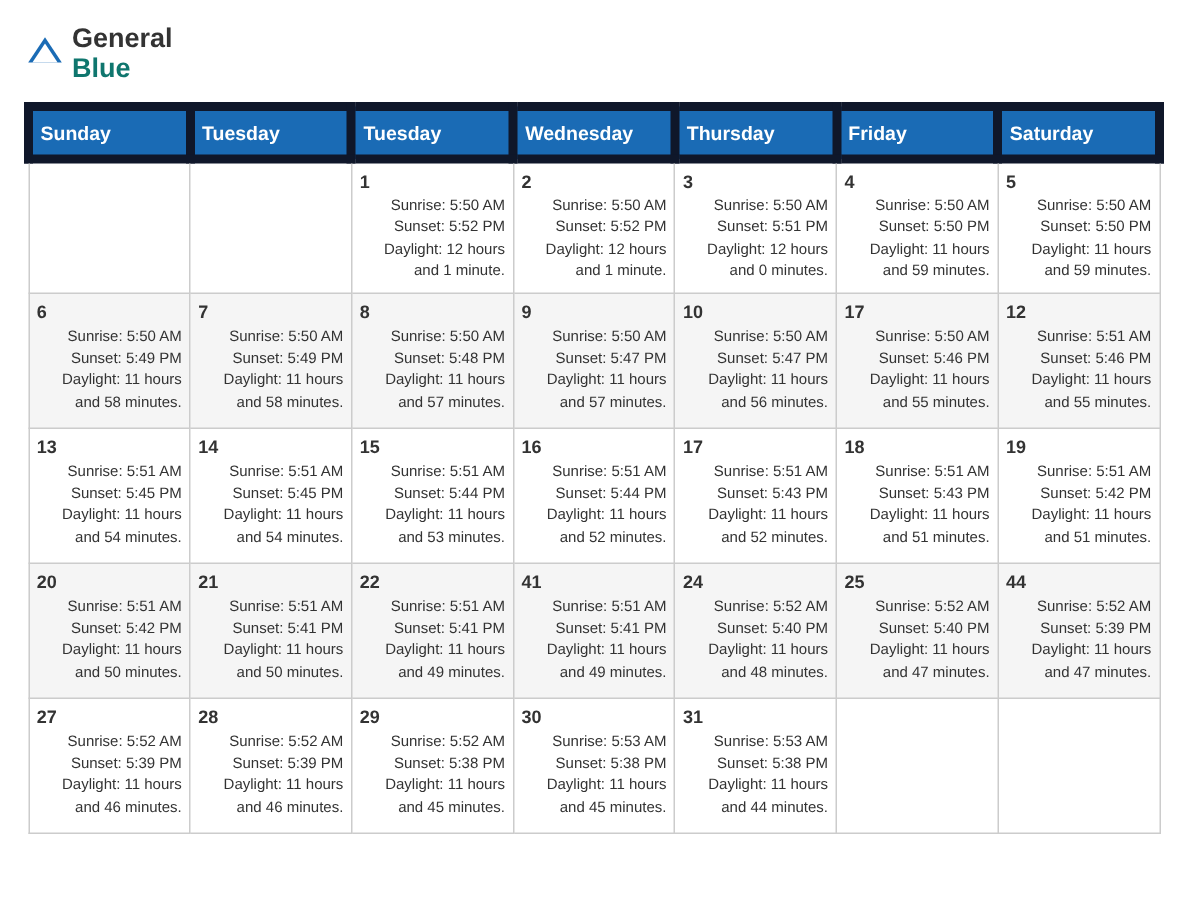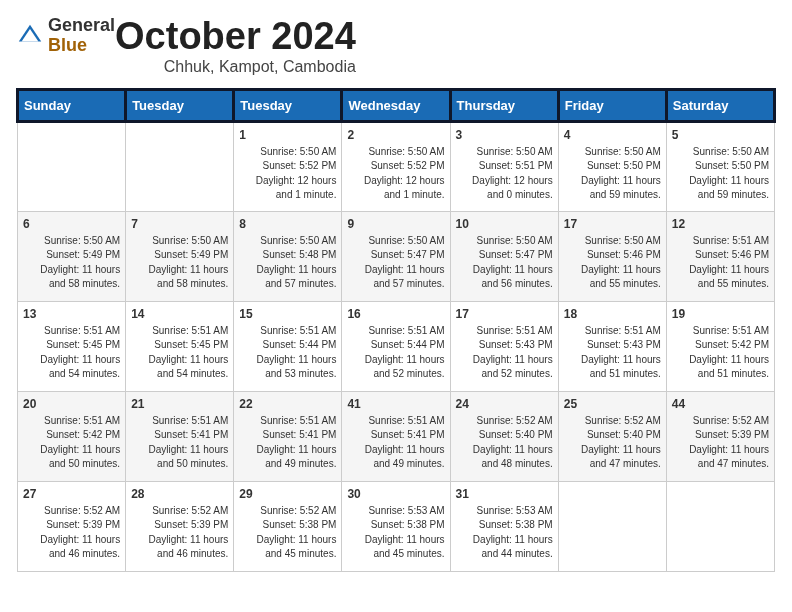--- a/index.html
+++ b/index.html
@@ -19,21 +19,21 @@
       display: flex;
       align-items: center;
       gap: 4px;
     }
     .logo-text {
       font-size: 18px;
       font-weight: bold;
       line-height: 1.1;
     }
     .logo-text .general { color: #333; }
-    .logo-text .blue { color: #a16207; }
+    .logo-text .blue { color: #0f766e; }
     .logo-icon {
       width: 28px;
       height: 28px;
     }
     .title-area {
       text-align: right;
     }
     .month-title {
       font-size: 38px;
       font-weight: bold;
@@ -49,21 +49,21 @@
       border-collapse: collapse;
       table-layout: fixed;
     }
     thead tr th {
       background-color: #1a6bb5;
       color: #fff;
       font-size: 13px;
       font-weight: bold;
       padding: 7px 5px;
       text-align: left;
-      border: 3px solid #0f172a;
+      border: 6px solid #0f172a;
     }
     tbody tr td {
       vertical-align: top;
       border: 1px solid #ccc;
       padding: 5px 5px;
       font-size: 10.5px;
       color: #333;
       min-height: 80px;
       height: 90px;
     }
@@ -96,24 +96,20 @@
   <div class="logo">
     <svg class="logo-icon" viewBox="0 0 40 40">
       <polygon points="20,4 36,28 4,28" fill="#1a6bb5"></polygon>
       <polygon points="20,10 32,28 8,28" fill="#fff"></polygon>
     </svg>
     <div class="logo-text">
       <span class="general">General</span><br>
       <span class="blue">Blue</span>
     </div>
   </div>
-  <div class="title-area">
-    <div class="month-title">October 2024</div>
-    <div class="location-title">Chhuk, Kampot, Cambodia</div>
-  </div>
 </div>
 
 <table>
   <thead>
     <tr id="weekday-header">
     <th>Sunday</th>
         <th>Tuesday</th>
         <th>Tuesday</th>
         <th>Wednesday</th>
         <th>Thursday</th>

